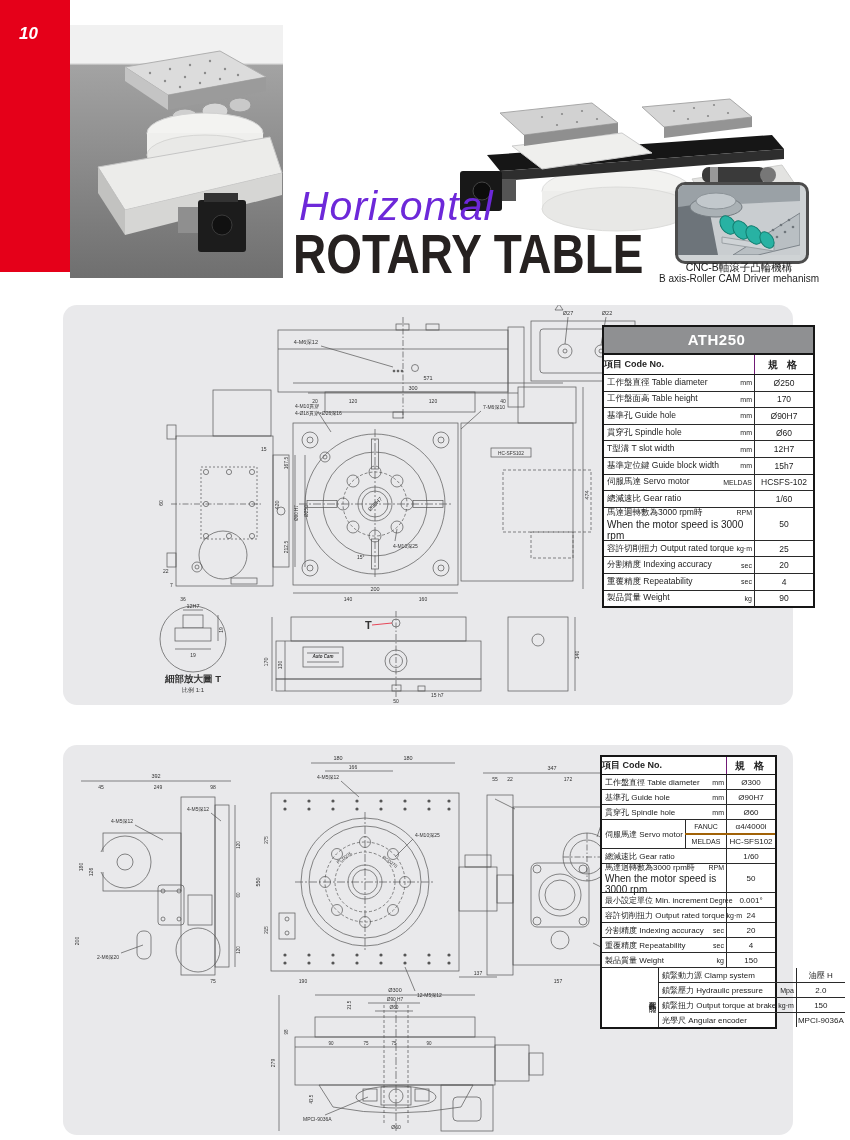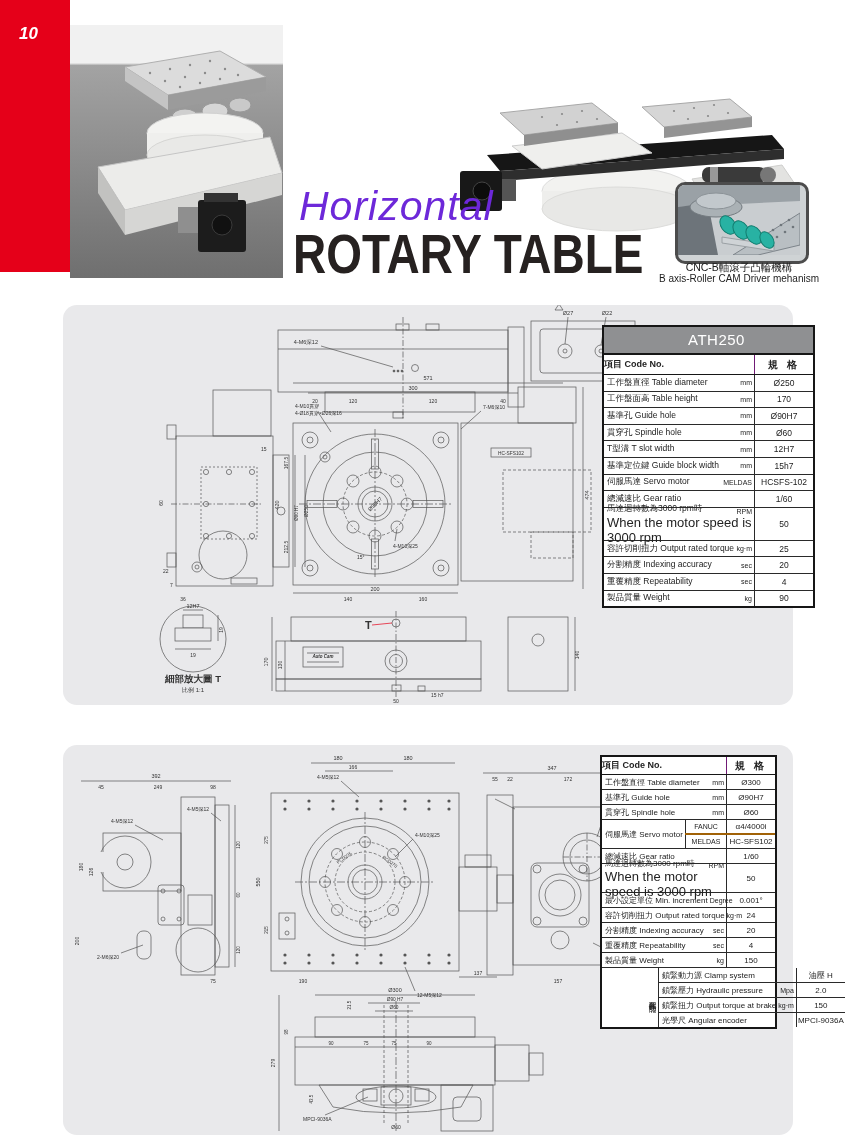--- a/index.html
+++ b/index.html
@@ -22,40 +22,40 @@
   
   .panel{background:#e9e9eb;border-radius:14px;}
   .panel1{left:63px;top:305px;width:730px;height:400px;}
   .panel2{left:63px;top:745px;width:730px;height:390px;}
   svg{display:block;}
   svg text{fill:#333;font-family:"Liberation Sans",sans-serif;}
   
   .spec-table{background:#fff;border:2px solid #161616;}
   .table250{left:602px;top:325px;width:209px;font-size:8.5px;}
   .table300{left:600px;top:755px;width:173px;font-size:8px;}
-  .thead{background:#8f9092;color:#fff;text-align:center;font-weight:normal;
+  .thead{background:#8f9092;color:#fff;text-align:center;font-weight:bold;
       letter-spacing:.5px;border-bottom:2px solid #161616;padding-left:16px;}
   .table250 .thead{font-size:15px;height:26px;line-height:26px;}
   .table300 .thead{font-size:14px;height:23px;line-height:23px;}
   .colhdr{display:flex;border-bottom:1px solid #161616;font-weight:bold;align-items:center;}
   .table250 .colhdr{height:19px;}
   .table300 .colhdr{height:17px;}
   .colhdr .ch-l{flex:1;padding-left:0;font-size:9px;}
   .colhdr .ch-r{text-align:center;font-size:10px;letter-spacing:3px;align-self:stretch;
       border-left:1px solid #701a75;display:flex;align-items:center;justify-content:center;}
   .table250 .ch-r{width:58px;}
   .table300 .ch-r{width:48px;}
   .srow{display:flex;border-bottom:1px solid #2a2a2a;align-items:stretch;}
   .r250{height:15.6px;} .tall250{height:32px;}
   .r300{height:14px;} .tall300{height:28px;} .servo300{height:28px;}
   .lcell{flex:1;display:flex;align-items:center;justify-content:space-between;
       padding:0 2px 0 3px;min-width:0;}
   .lcell.twol{flex-direction:column;align-items:stretch;justify-content:center;}
-  .lline{display:flex;justify-content:space-between;align-items:flex-end;}
-  .lline2{font-size:13px;color:#222;}
+  .lline{display:flex;justify-content:space-between;align-items:center;}
+  .lline2{font-size:10px;color:#222;}
   .lab{white-space:nowrap;}
   .unit{font-size:7px;color:#222;padding-left:2px;white-space:nowrap;}
   .vcell{display:flex;align-items:center;justify-content:center;border-left:1px solid #2a2a2a;
       text-align:center;white-space:nowrap;}
   .table250 .vcell{width:58px;}
   .table300 .vcell{width:48px;}
   .sstack{display:flex;flex-direction:column;}
   .ssub{display:flex;flex:1;}
   .ssub.sb{border-bottom:2px solid #a16207;}
   .brand{width:40px;border-left:1px solid #2a2a2a;display:flex;align-items:center;

